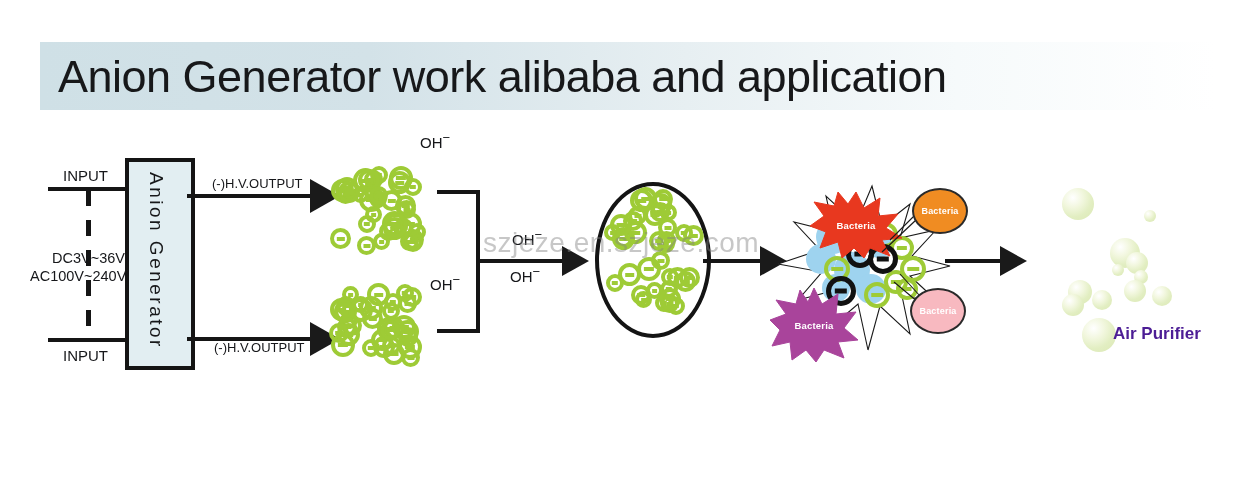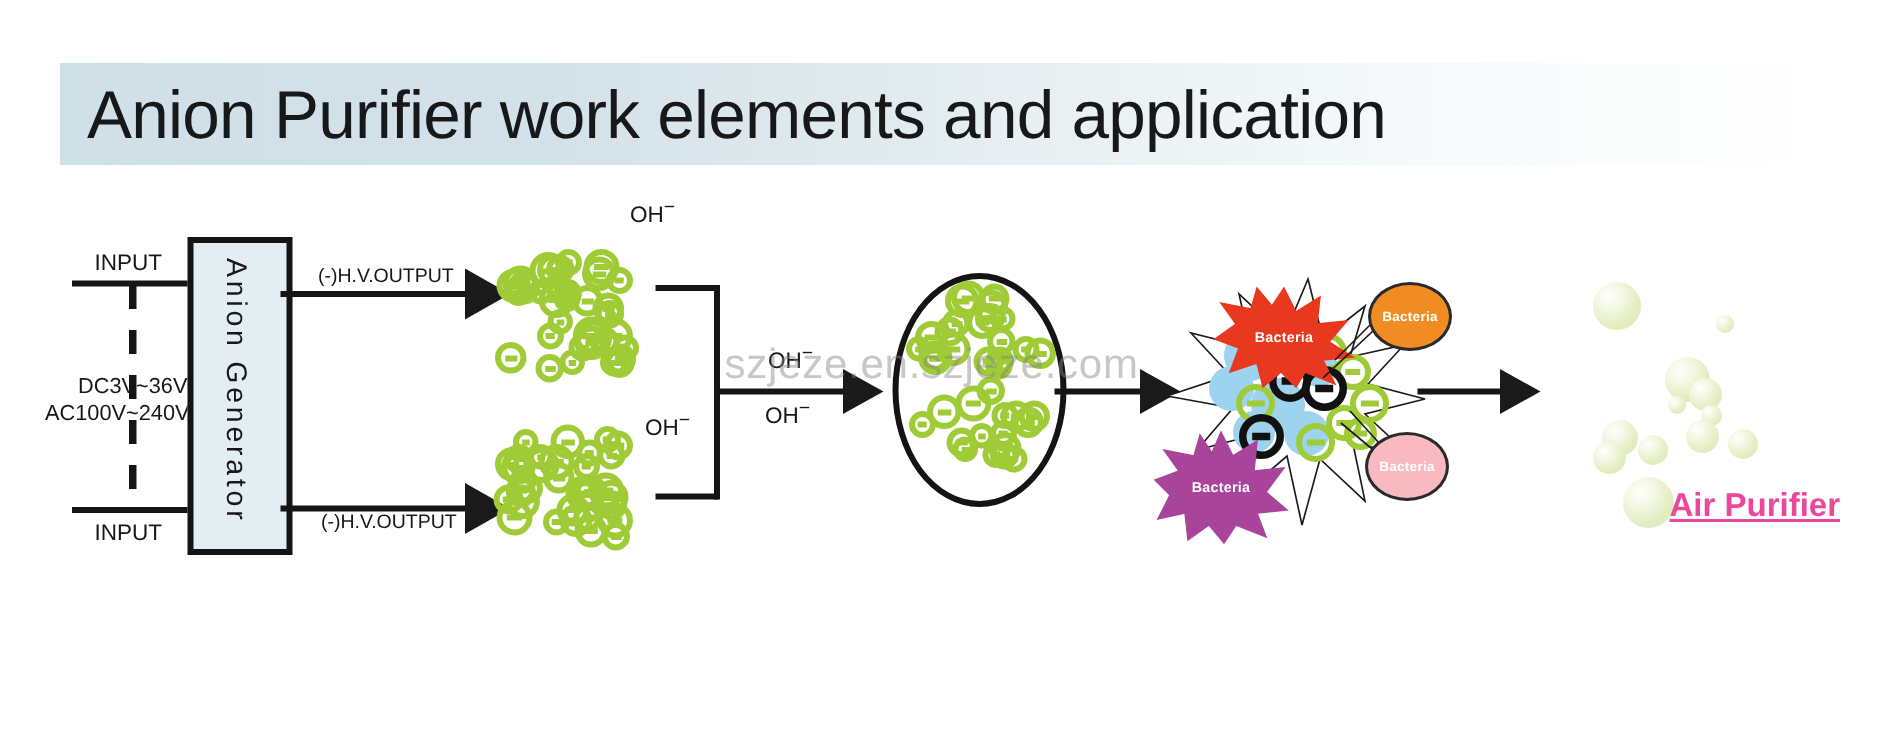--- a/index.html
+++ b/index.html
@@ -76,33 +76,33 @@
   .star{position:absolute;display:flex;align-items:center;justify-content:center;
      font-size:9.5px;color:#ffffff;font-weight:bold;letter-spacing:.2px;}
 
   .blue-cell{position:absolute;border-radius:50%;background:#9ed3ef;}
 
   .burst{position:absolute;left:760px;top:178px;width:230px;height:185px;}
 
   
   .bubble{position:absolute;border-radius:50%;
      background:radial-gradient(circle at 34% 30%,#ffffff 0%,#f2f7df 32%,#e2eec2 62%,#dbe8b4 100%);}
-  .air-purifier-label{position:absolute;font-size:22px;font-weight:bold;color:#ec4899;white-space:nowrap;text-decoration:underline;}
+  .air-purifier-label{position:absolute;font-size:17px;font-weight:bold;color:#4c1d95;white-space:nowrap;}
 
   
   .watermark{position:absolute;left:483px;top:227px;font-size:28px;
      color:rgba(130,130,130,.45);white-space:nowrap;letter-spacing:.5px;}
 </style>
 </head>
 <body>
 
 <div id="stage">
 
   <div class="header-band"></div>
-  <div class="header-title">Anion Purifier work elements and application</div>
+  <div class="header-title">Anion Generator work alibaba and application</div>
 
   <div class="wire wire-h" style="left:48px;top:187px;width:82px;"></div>
 
   <div class="wire wire-h" style="left:48px;top:338px;width:82px;"></div>
 
   <div class="dash-v" style="left:86px;top:190px;height:148px;"></div>
 
   <div class="lbl lbl-input" style="left:63px;top:167px;">INPUT</div>
   <div class="lbl lbl-input" style="left:63px;top:347px;">INPUT</div>
 

